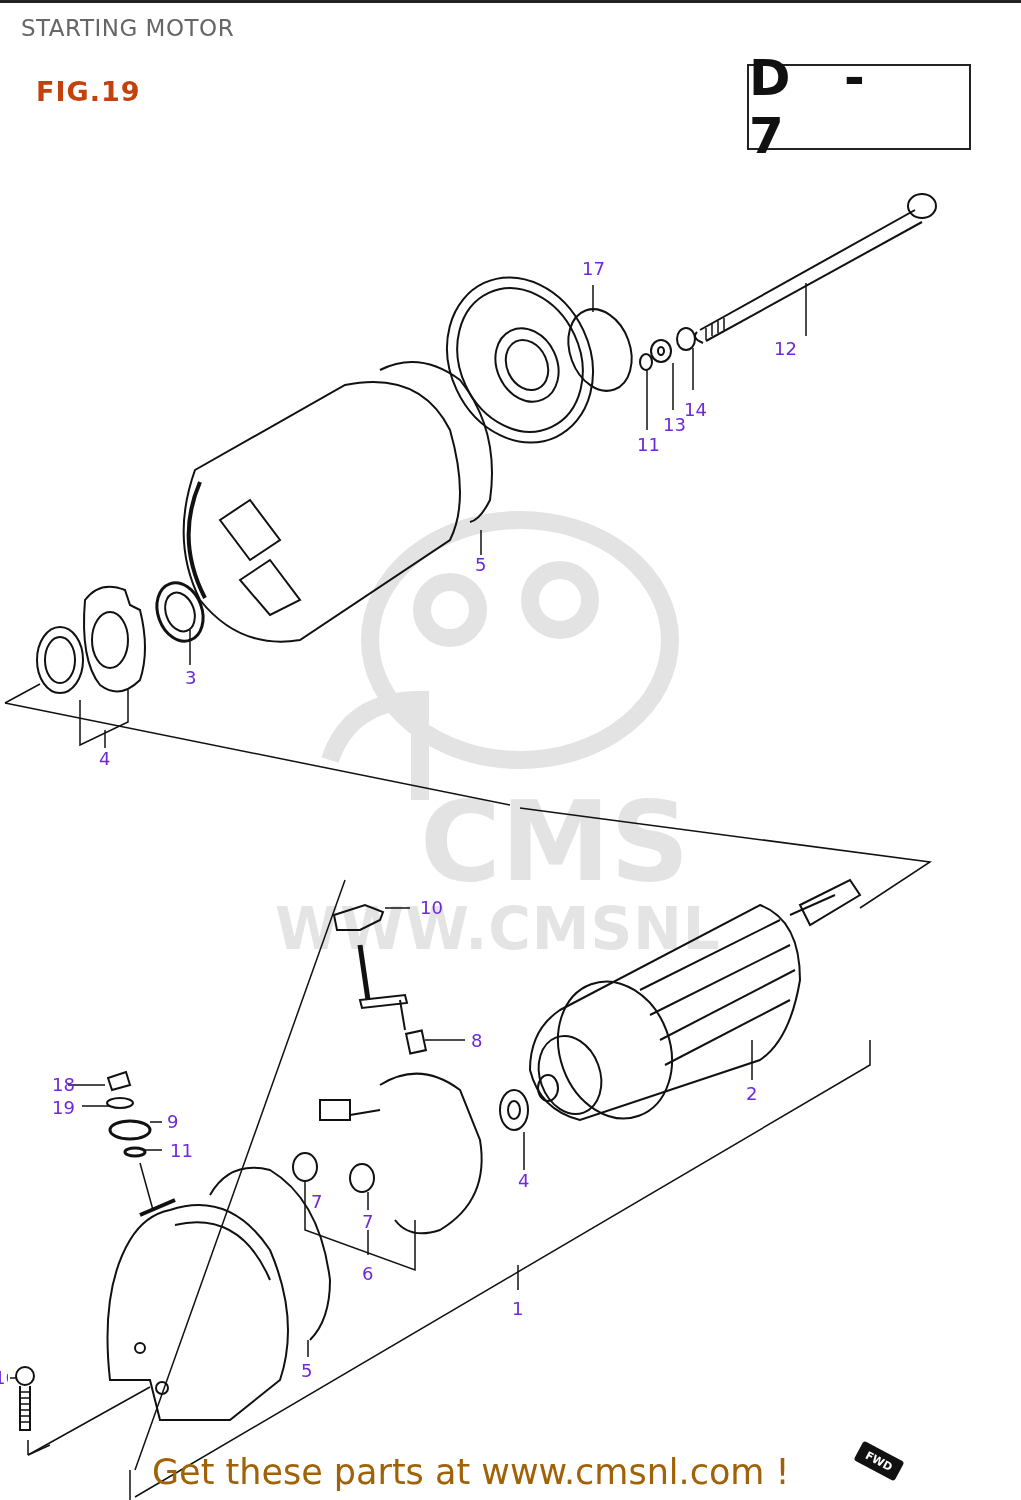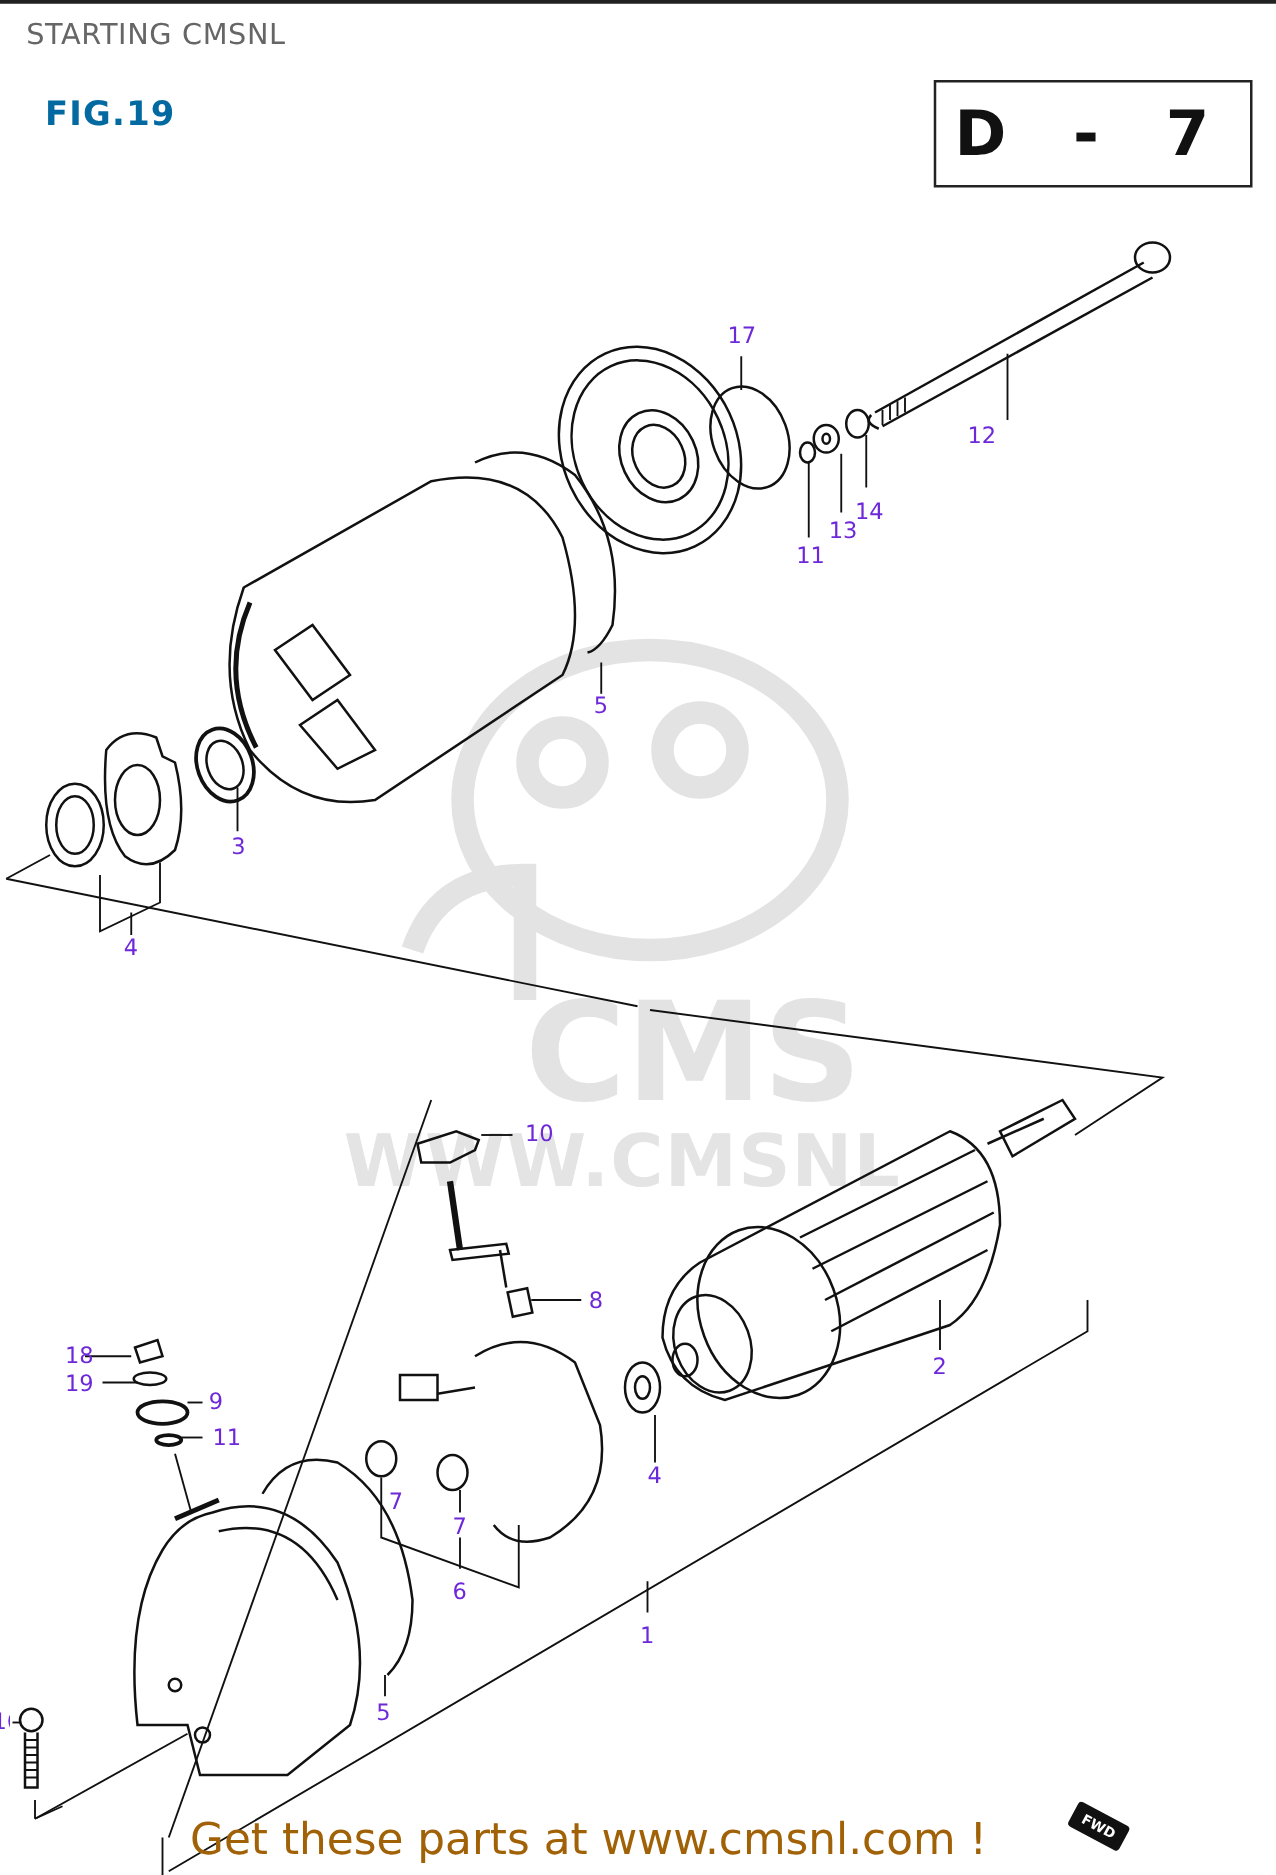--- a/index.html
+++ b/index.html
@@ -1,32 +1,32 @@
 <!DOCTYPE html>
 <html><head>
 <meta charset="utf-8">
 <style>
   html, body { margin: 0; padding: 0; background: #ffffff; }
   body { width: 1021px; height: 1500px; position: relative; overflow: hidden; font-family: "DejaVu Sans", sans-serif; }
   .top-rule { position: absolute; left: 0; top: 0; width: 1021px; height: 3px; background: #222; }
   .page-title { position: absolute; left: 21px; top: 15px; font-size: 23px; color: #666666; letter-spacing: 0.5px; font-family: "DejaVu Sans", sans-serif; }
-  .fig-label { position: absolute; left: 36px; top: 76px; font-size: 27px; font-weight: bold; color: #0369a1; font-family: "DejaVu Sans", sans-serif; letter-spacing: 1px; }
-  .section-box { position: absolute; left: 747px; top: 64px; width: 255px; height: 86px; border: 2px solid #222; box-sizing: border-box; }
+  .fig-label { position: absolute; left: 36px; top: 76px; font-size: 27px; font-weight: bold; color: #c2410c; font-family: "DejaVu Sans", sans-serif; letter-spacing: 1px; }
+  .section-box { position: absolute; left: 747px; top: 64px; width: 224px; height: 86px; border: 2px solid #222; box-sizing: border-box; }
   .section-code { position: absolute; left: 0; top: 0; width: 100%; height: 100%; display: flex; align-items: center; justify-content: center; font-size: 50px; font-weight: bold; color: #111; font-family: "DejaVu Sans", sans-serif; letter-spacing: 18px; }
   svg.diagram { position: absolute; left: 0; top: 0; width: 1021px; height: 1500px; }
   .callout { position: absolute; font-size: 18px; color: #6d28d9; font-family: "DejaVu Sans", sans-serif; line-height: 1; }
   .watermark { position: absolute; left: 275px; top: 895px; width: 450px; height: 85px; font-size: 58px; font-weight: bold; color: #e4e4e4; font-family: "DejaVu Sans", sans-serif; letter-spacing: 1px; white-space: nowrap; overflow: hidden; }
   .cta { position: absolute; left: 152px; top: 1452px; font-size: 35px; color: #a16207; font-family: "DejaVu Sans", sans-serif; white-space: nowrap; text-decoration: none; }
   .fwd-badge { position: absolute; left: 856px; top: 1450px; width: 46px; height: 22px; background: #111; color: #fff; font-size: 11px; font-weight: bold; transform: rotate(28deg); display: flex; align-items: center; justify-content: center; border-radius: 3px; font-family: "DejaVu Sans", sans-serif; }
 </style>
 </head>
 <body>
 
 <div class="top-rule"></div>
-<div class="page-title">STARTING CMSNL</div>
+<div class="page-title">STARTING MOTOR</div>
 <div class="fig-label">FIG.19</div>
 <div class="section-box">
   <div class="section-code">D - 7</div>
 </div>
 
 <div class="watermark">WWW.CMSNL.COM</div>
 
 <svg class="diagram" viewBox="0 0 1021 1500" xmlns="http://www.w3.org/2000/svg">
 
   <g fill="none" stroke="#e3e3e3" stroke-width="18">

